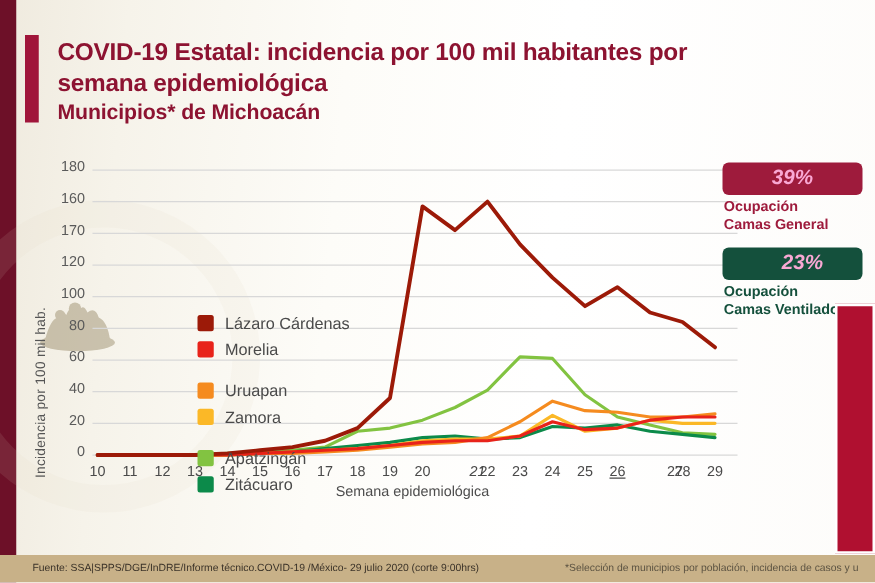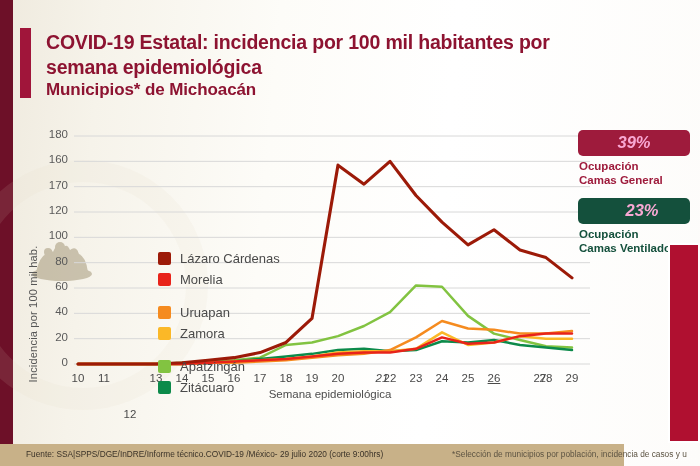--- a/index.html
+++ b/index.html
@@ -101,21 +101,21 @@
     font-size: 16.5px; font-weight: bold; text-align: center;
     padding: 3px 0 4px; width: 112px; font-style: italic;
   }
   .kpi-caption {
     font-size: 11.5px; font-weight: bold; line-height: 1.18;
     margin: 4px 0 11px 1px; white-space: nowrap;
   }
 
   
   #footer {
-    position: absolute; left: 0; top: 444px; width: 624px; height: 22px;
+    position: absolute; left: 0; top: 444px; width: 700px; height: 22px;
     background: #c8b188;
   }
   #footer-source {
     position: absolute; left: 26px; top: 5px;
     font-size: 8.3px; color: #3a3228; white-space: nowrap;
   }
   #footer-note {
     position: absolute; left: 452px; top: 5px;
     font-size: 8.3px; color: #5c5342; white-space: nowrap;
   }
@@ -158,21 +158,21 @@
         <div class="ytick" style="left: 32px; top: 136.667px;">80</div>
         <div class="ytick" style="left: 32px; top: 111.333px;">100</div>
         <div class="ytick" style="left: 32px; top: 86px;">120</div>
         <div class="ytick" style="left: 32px; top: 60.6667px;">170</div>
         <div class="ytick" style="left: 32px; top: 35.3333px;">160</div>
         <div class="ytick" style="left: 32px; top: 10px;">180</div>
       </div>
     <div id="xtick-layer">
         <div class="xtick" style="left: 67px; top: 254px;">10</div>
         <div class="xtick" style="left: 93px; top: 254px;">11</div>
-        <div class="xtick" style="left: 119px; top: 254px; margin-top: 36px;">12</div>
+        <div class="xtick" style="left: 119px; top: 254px;">12</div>
         <div class="xtick" style="left: 145px; top: 254px;">13</div>
         <div class="xtick" style="left: 171px; top: 254px;">14</div>
         <div class="xtick" style="left: 197px; top: 254px;">15</div>
         <div class="xtick" style="left: 223px; top: 254px;">16</div>
         <div class="xtick" style="left: 249px; top: 254px;">17</div>
         <div class="xtick" style="left: 275px; top: 254px;">18</div>
         <div class="xtick" style="left: 301px; top: 254px;">19</div>
         <div class="xtick" style="left: 327px; top: 254px;">20</div>
         <div class="xtick" style="left: 371px; top: 254px; font-style: italic;">21</div>
         <div class="xtick" style="left: 379px; top: 254px;">22</div>

